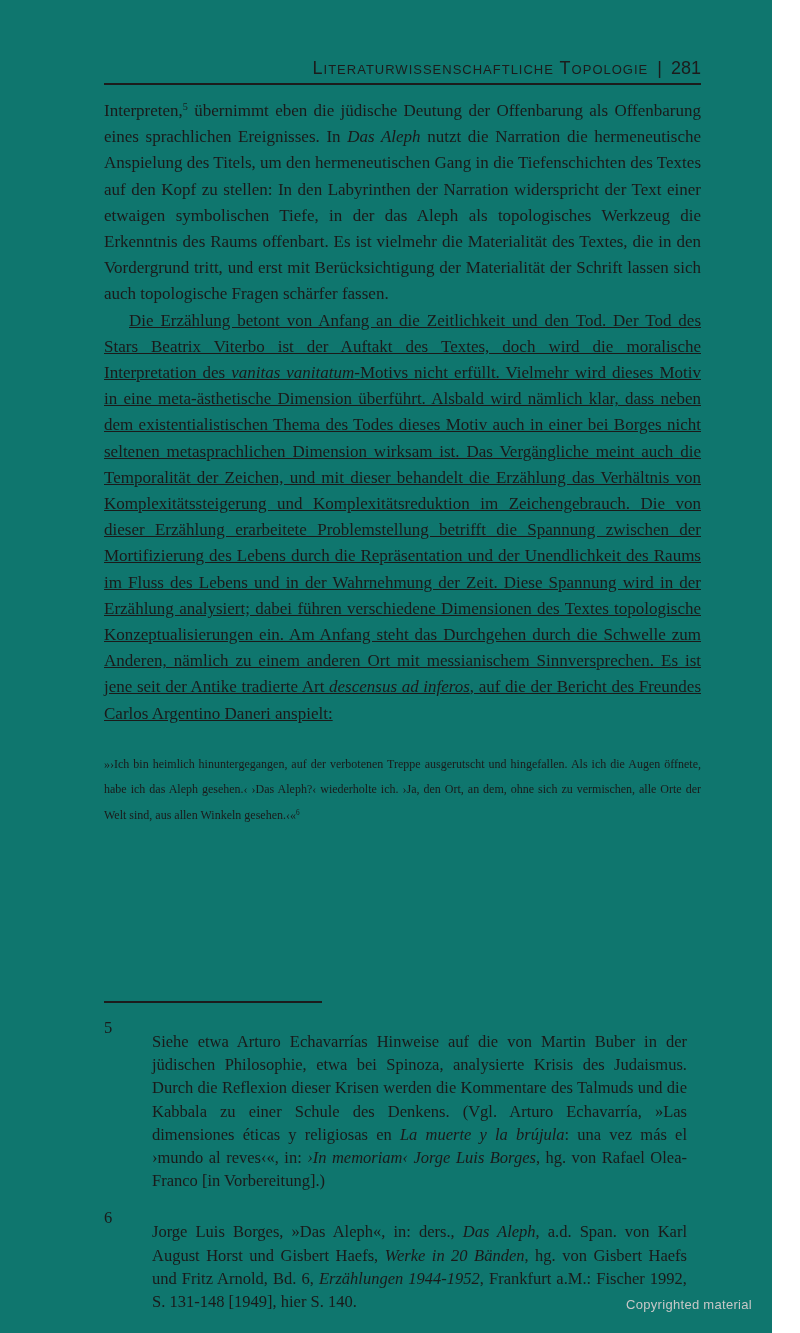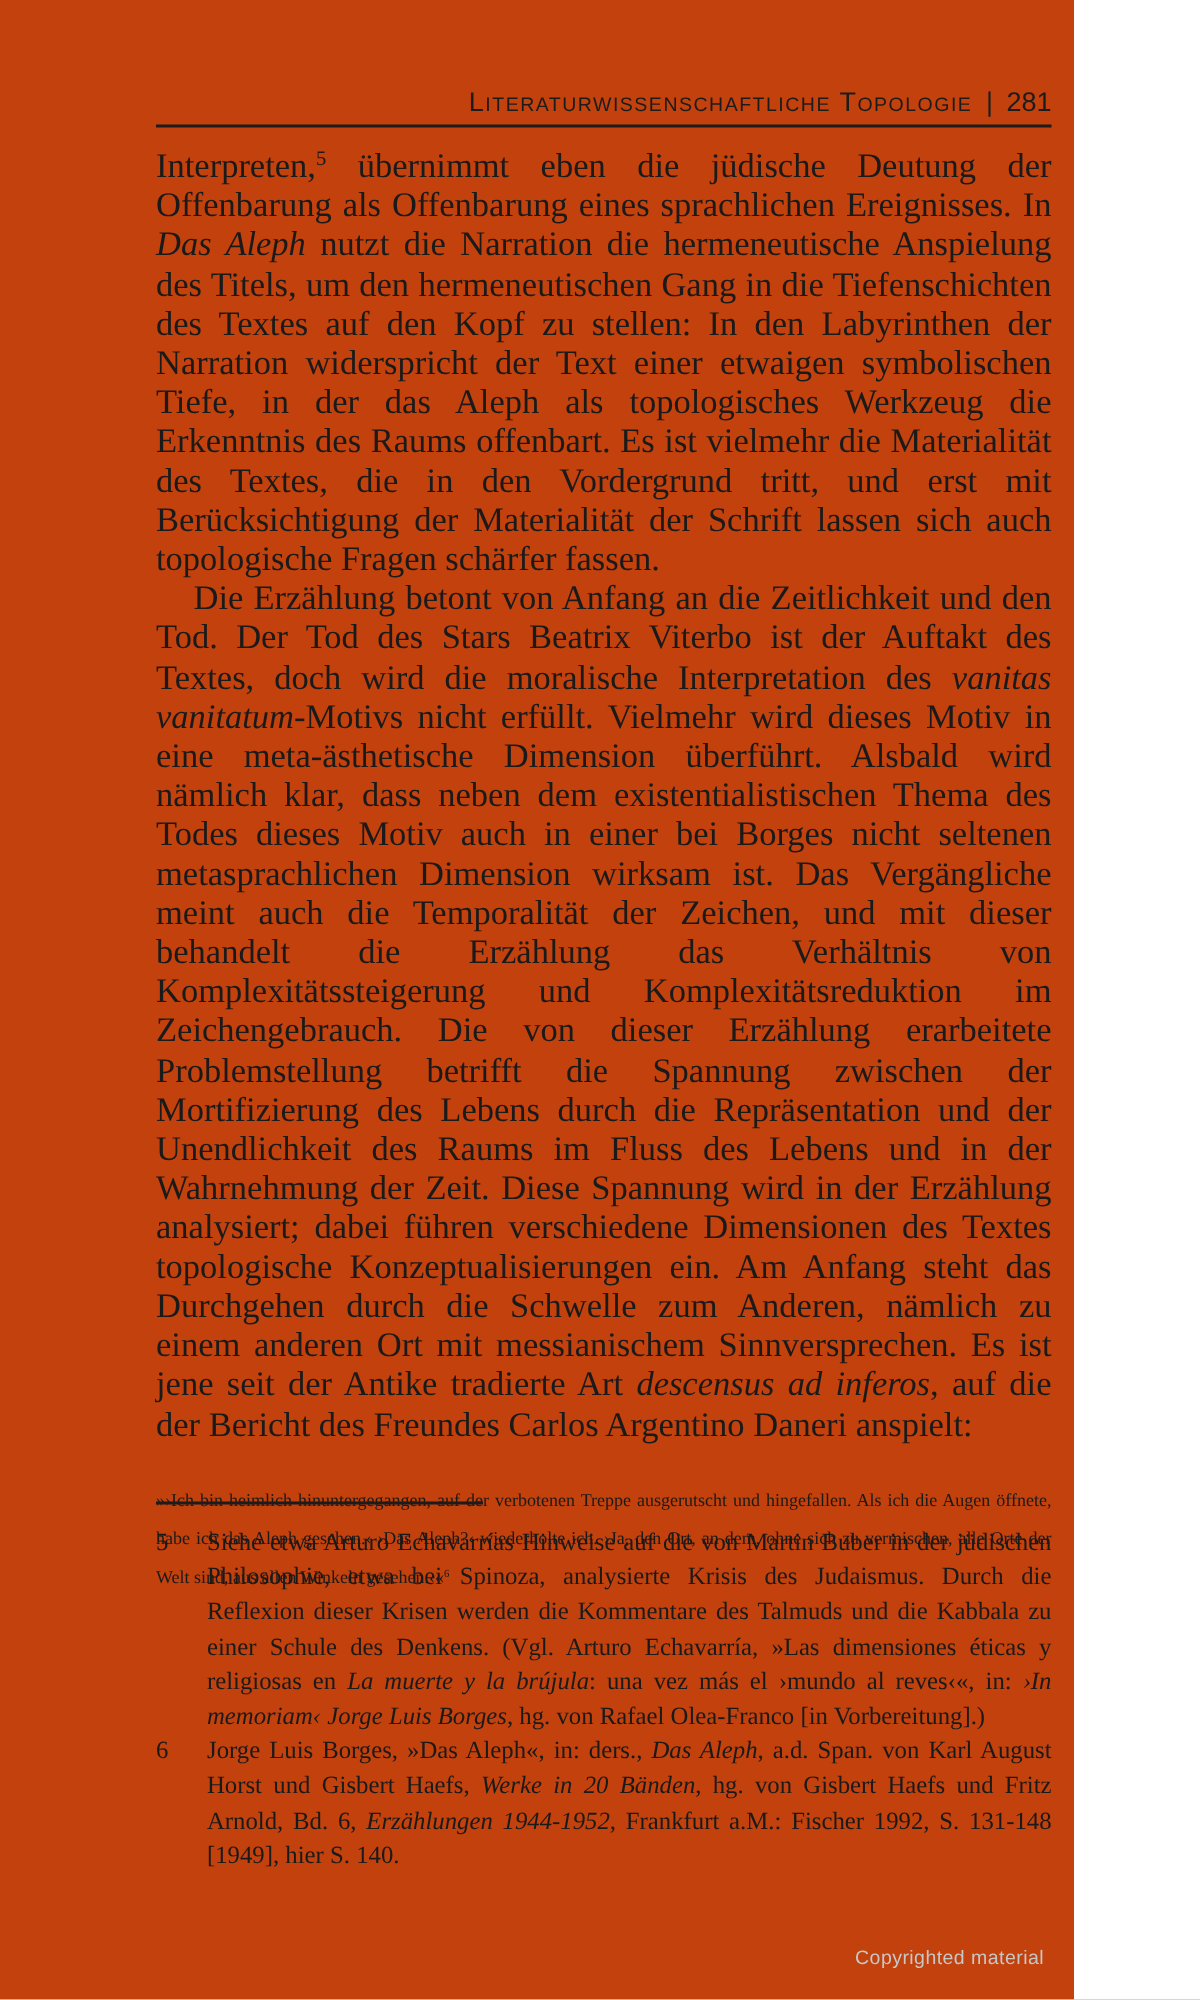--- a/index.html
+++ b/index.html
@@ -1,20 +1,20 @@
 <!DOCTYPE html>
 <html lang="de"><head>
 <meta charset="utf-8">
 <style>
   html, body { margin: 0; padding: 0; background: #ffffff; }
   .page {
     position: relative;
-    width: 716px;
+    width: 772px;
     height: 1333px;
-    background: #c2410c;
+    background: #0f766e;
     overflow: hidden;
     color: #1a1a1a;
     font-family: "Liberation Serif", serif;
   }
   .content {
     position: absolute;
     left: 104px;
     top: 58px;
     width: 597px;
   }
@@ -33,26 +33,26 @@
   .head-sep { padding: 0 4px; }
   .head-rule {
     border: none;
     border-top: 2px solid #1c1c1c;
     margin-top: 4px;
   }
   
   .body-text { margin-top: 13px; }
   .para {
     margin: 0;
-    font-size: 23px;
+    font-size: 17px;
     line-height: 26.2px;
     text-align: justify;
     text-justify: inter-word;
   }
-  .para.indent { text-indent: 25px; }
+  .para.indent { text-indent: 25px; text-decoration: underline; }
   .quote {
     margin: 25px 0 25px 0;
     font-size: 12px;
     line-height: 25.5px;
     text-align: justify;
   }
   .it { font-style: italic; }
   sup {
     font-size: 0.6em;
     line-height: 0;
@@ -72,21 +72,21 @@
     border: none;
     border-top: 2px solid #1c1c1c;
     margin-bottom: 13px;
   }
   .footnote {
     display: flex;
     font-size: 16.5px;
     line-height: 23.2px;
   }
   .fn-num { flex: 0 0 34px; }
-  .fn-text { flex: 1; text-align: justify; margin: 0; font-family: Liberation Serif, serif; }
+  .fn-text { flex: 1; text-align: justify; margin: 14px; font-family: Liberation Serif, serif; }
   
   .watermark {
     position: absolute;
     right: 20px;
     bottom: 21px;
     font-family: "Liberation Sans", sans-serif;
     font-size: 13px;
     color: #c7c7c7;
     letter-spacing: 0.3px;
   }

